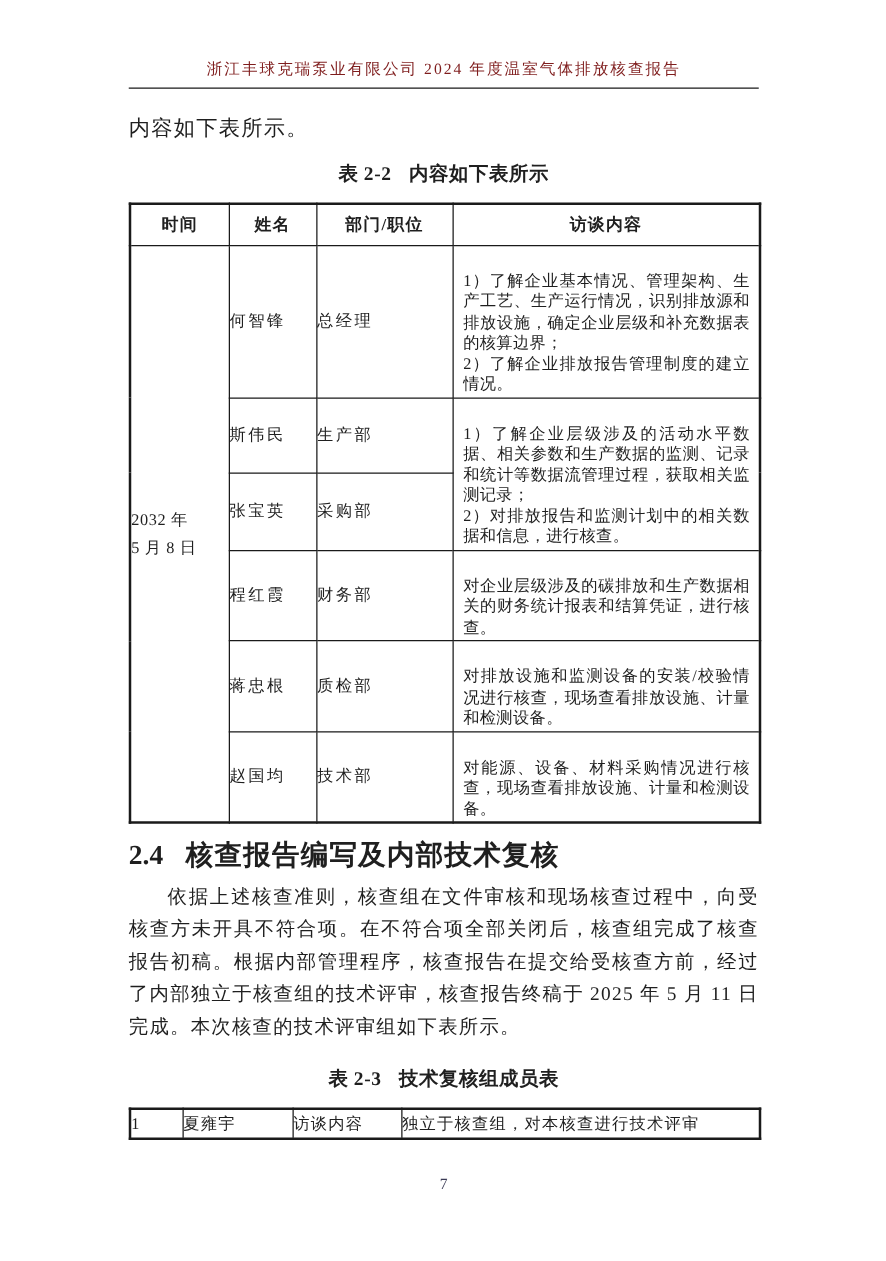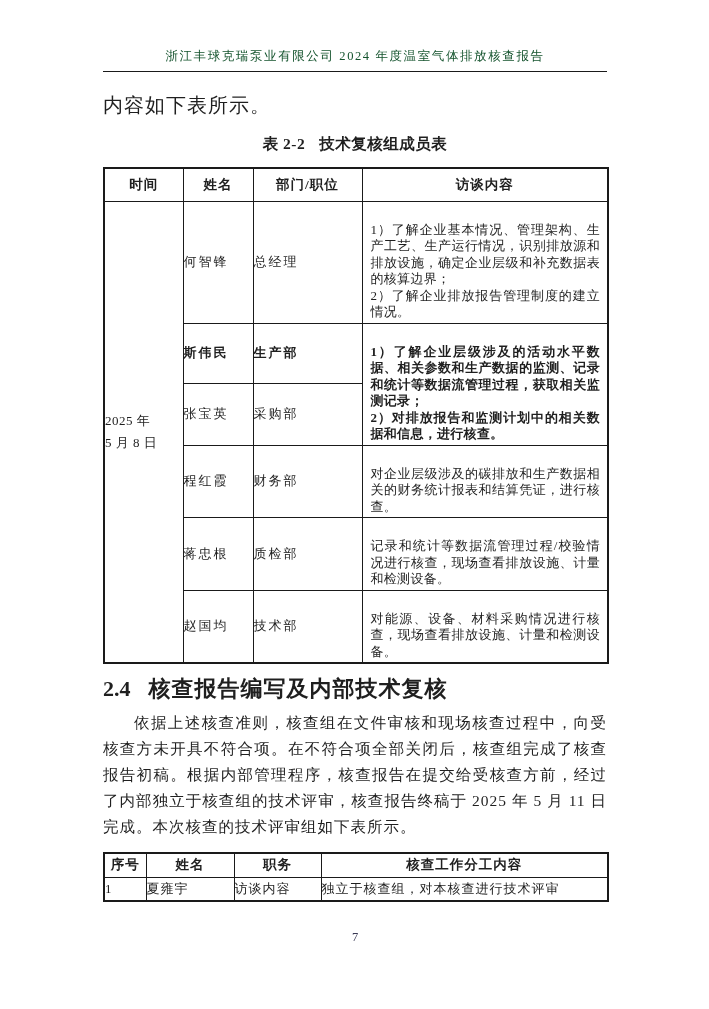--- a/index.html
+++ b/index.html
@@ -13,27 +13,27 @@
   }
   .page { width: 709px; height: 1009px; padding: 0 102px 0 103px; }
 
   
   .doc-header {
     padding-top: 46px; padding-bottom: 6px;
     border-bottom: 1.4px solid #1a1a1a;
     text-align: center;
   }
   .doc-header .ht {
-    font-size: 12.5px; letter-spacing: 1.6px; color: #14532d;
+    font-size: 12.5px; letter-spacing: 1.6px; color: #7f1d1d;
     white-space: nowrap;
   }
 
   .intro {
     margin-top: 20px;
-    font-size: 20px; letter-spacing: 1px;
+    font-size: 17px; letter-spacing: 1px;
   }
 
   .tbl-caption {
     margin-top: 15px;
     text-align: center; font-weight: bold; font-size: 15.5px;
     letter-spacing: 0.5px;
   }
   .tbl-caption .cap-label { margin-right: 14px; }
 
   table {
@@ -55,21 +55,21 @@
     padding: 20px 7px 2px 8px;
     white-space: pre-line; letter-spacing: 0.3px;
   }
   
   .t22 col.c1 { width: 79px; }
   .t22 col.c2 { width: 70px; }
   .t22 col.c3 { width: 109px; }
   .t22 col.c4 { width: 246px; }
   .t22 tr.hdr    { height: 33px; }
   .t22 tr.r1     { height: 114px; }
-  .t22 tr.r2     { height: 57px; font-weight: bold; }
+  .t22 tr.r2     { height: 57px; }
   .t22 tr.r3     { height: 58px; padding-left: 16px; }
   .t22 tr.r4     { height: 55px; }
   .t22 tr.r5     { height: 57px; }
   .t22 tr.r6     { height: 56px; }
   .t22 td.date-cell { line-height: 22px; letter-spacing: 0.5px; }
 
   
   .t23 col.c1 { width: 42px; }
   .t23 col.c2 { width: 88px; }
   .t23 col.c3 { width: 87px; }
@@ -99,39 +99,39 @@
 
 <div class="page">
 
   <div class="doc-header">
     <span class="ht">浙江丰球克瑞泵业有限公司 2024 年度温室气体排放核查报告</span>
   </div>
 
   <div class="intro">内容如下表所示。</div>
 
   <div class="tbl-caption">
-    <span class="cap-label">表 2-2</span><span>技术复核组成员表</span>
+    <span class="cap-label">表 2-2</span><span>内容如下表所示</span>
   </div>
 
   <table class="t22">
     <colgroup>
         <col class="c1">
         <col class="c2">
         <col class="c3">
         <col class="c4">
       </colgroup>
     <tbody>
         <tr class="hdr">
       <th>时间</th>
       <th>姓名</th>
       <th>部门/职位</th>
       <th>访谈内容</th>
     </tr>
     <tr class="r1">
-      <td class="c-center date-cell" rowspan="6">2025 年
+      <td class="c-center date-cell" rowspan="6">2032 年
 5 月 8 日</td>
       <td class="c-center">何智锋</td>
       <td class="c-center">总经理</td>
       <td class="c-just">1）了解企业基本情况、管理架构、生产工艺、生产运行情况，识别排放源和排放设施，确定企业层级和补充数据表的核算边界；
 2）了解企业排放报告管理制度的建立情况。</td>
     </tr>
     <tr class="r2">
       <td class="c-center">斯伟民</td>
       <td class="c-center">生产部</td>
       <td class="c-just" rowspan="2">1）了解企业层级涉及的活动水平数据、相关参数和生产数据的监测、记录和统计等数据流管理过程，获取相关监测记录；
@@ -142,51 +142,48 @@
       <td class="c-center">采购部</td>
     </tr>
     <tr class="r4">
       <td class="c-center">程红霞</td>
       <td class="c-center">财务部</td>
       <td class="c-just">对企业层级涉及的碳排放和生产数据相关的财务统计报表和结算凭证，进行核查。</td>
     </tr>
     <tr class="r5">
       <td class="c-center">蒋忠根</td>
       <td class="c-center">质检部</td>
-      <td class="c-just">记录和统计等数据流管理过程/校验情况进行核查，现场查看排放设施、计量和检测设备。</td>
+      <td class="c-just">对排放设施和监测设备的安装/校验情况进行核查，现场查看排放设施、计量和检测设备。</td>
     </tr>
     <tr class="r6">
       <td class="c-center">赵国均</td>
       <td class="c-center">技术部</td>
       <td class="c-just">对能源、设备、材料采购情况进行核查，现场查看排放设施、计量和检测设备。</td>
     </tr>
   </tbody>
     </table>
 
   <div class="section-heading">
     <span class="sec-no">2.4</span><span>核查报告编写及内部技术复核</span>
   </div>
 
   <div class="body-par">依据上述核查准则，核查组在文件审核和现场核查过程中，向受核查方未开具不符合项。在不符合项全部关闭后，核查组完成了核查报告初稿。根据内部管理程序，核查报告在提交给受核查方前，经过了内部独立于核查组的技术评审，核查报告终稿于 2025 年 5 月 11 日完成。本次核查的技术评审组如下表所示。</div>
 
+  <div class="tbl-caption" style="margin-top:18px;">
+    <span class="cap-label">表 2-3</span><span>技术复核组成员表</span>
+  </div>
 
   <table class="t23">
     <colgroup>
         <col class="c1">
         <col class="c2">
         <col class="c3">
         <col class="c4">
       </colgroup>
     <tbody>
-        <tr>
-      <th>序号</th>
-      <th>姓名</th>
-      <th>职务</th>
-      <th>核查工作分工内容</th>
-    </tr>
     <tr>
       <td class="c-center">1</td>
       <td class="c-center">夏雍宇</td>
       <td class="c-center">访谈内容</td>
       <td class="c-center">独立于核查组，对本核查进行技术评审</td>
     </tr>
   </tbody>
     </table>
 
   <div class="page-number">7</div>

